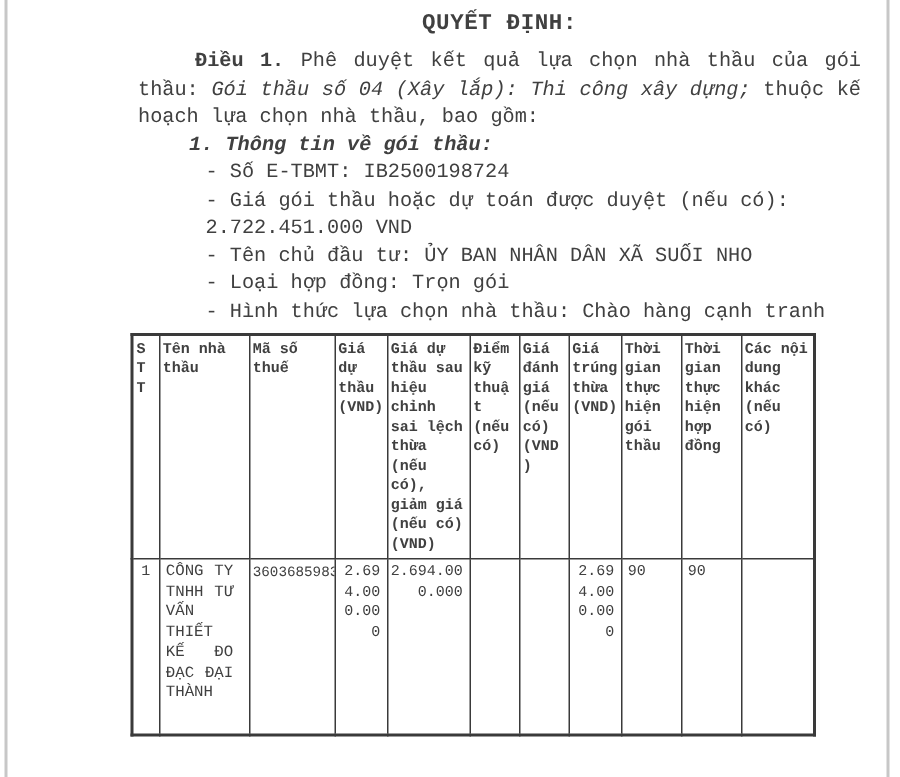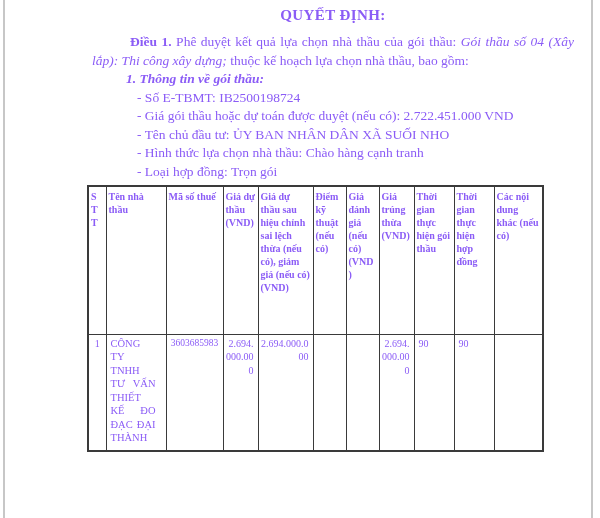--- a/index.html
+++ b/index.html
@@ -2,22 +2,22 @@
 <html><head>
 <meta charset="utf-8">
 <style>
   * { box-sizing: border-box; }
   html, body { margin: 0; padding: 0; background: #ffffff; }
   .page {
     position: relative;
     width: 600px;
     height: 518px;
     background: #ffffff;
-    font-family: Liberation Serif, serif;
-    color: #8b5cf6;
+    font-family: Liberation Mono, monospace;
+    color: #404040;
     overflow: hidden;
   }
   .edge { position: absolute; top: 0; bottom: 0; width: 2px; background: #c7c7c7; }
   .edge-left  { left: 3px; }
   .edge-right { left: 591px; }
 
   .doc { position: absolute; left: 92px; top: 0; width: 482px; }
 
   .title {
     margin: 7px 0 9px 0;
@@ -92,22 +92,22 @@
 
     <h1 class="title">QUYẾT ĐỊNH:</h1>
 
     <p class="para"><b>Điều 1.</b><span> Phê duyệt kết quả lựa chọn nhà thầu của gói thầu: </span><i>Gói thầu số 04 (Xây lắp): Thi công xây dựng;</i><span> thuộc kế hoạch lựa chọn nhà thầu, bao gồm:</span></p>
 
     <p class="sec-heading">1. Thông tin về gói thầu:</p>
 
     <p class="item">- Số E-TBMT: IB2500198724</p>
     <p class="item">- Giá gói thầu hoặc dự toán được duyệt (nếu có): 2.722.451.000 VND</p>
     <p class="item">- Tên chủ đầu tư: ỦY BAN NHÂN DÂN XÃ SUỐI NHO</p>
+    <p class="item">- Loại hợp đồng: Trọn gói</p>
     <p class="item">- Hình thức lựa chọn nhà thầu: Chào hàng cạnh tranh</p>
-    <p class="item">- Loại hợp đồng: Trọn gói</p>
 
 
     <table class="results">
       <colgroup>
         <col style="width:18px">
           <col style="width:60px">
           <col style="width:57px">
           <col style="width:35px">
         <col style="width:55px">
           <col style="width:33px">

